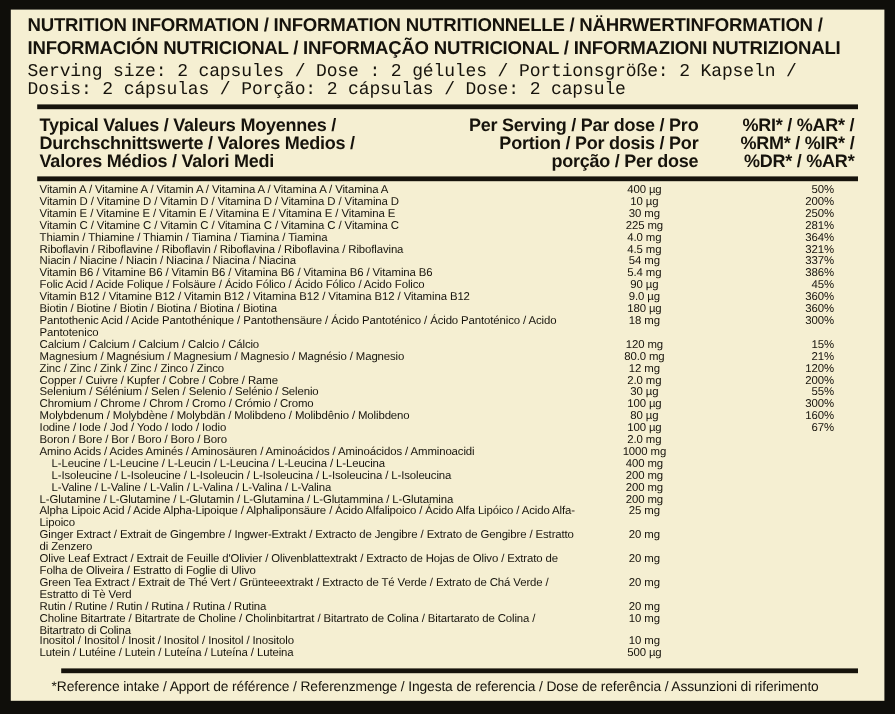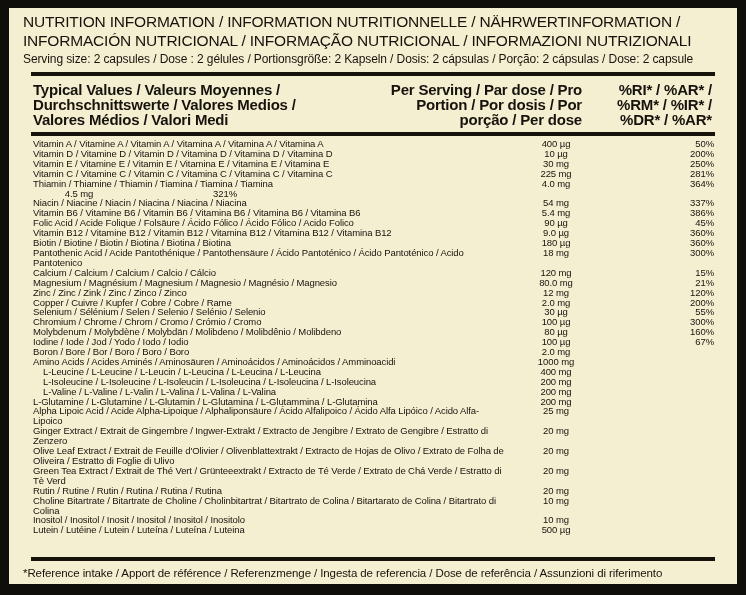--- a/index.html
+++ b/index.html
@@ -22,65 +22,66 @@
     width:100%;height:100%;
     background:var(--bg);
     color:var(--ink);
     display:flex;flex-direction:column;
     overflow:hidden;
   }
   .head{
     padding:5px 14px 5px 14px;
   }
   .title{
-    font-weight:normal;
+    font-weight:bold;
     font-size:15.5px;
     line-height:18.5px;
     letter-spacing:-0.2px;
     white-space:pre-line;
   }
   .serving{
-    font-size:12px;
+    font-size:15px;
     line-height:15px;
     margin-top:2px;
     letter-spacing:-0.1px;
+    font-family:Liberation Mono, monospace;
   }
   .rule{
     height:4px;background:var(--ink);
     margin:0 22px;flex:none;
   }
   .thead{
     display:flex;
     padding:6px 25px 5px 24px;
     font-weight:bold;
     font-size:15px;
     line-height:15px;
     letter-spacing:-0.2px;
   }
   .thead .c1{flex:1;white-space:pre-line;text-align:left;}
   .thead .c2{width:235px;white-space:pre-line;text-align:right;}
   .thead .c3{width:130px;white-space:pre-line;text-align:right;}
   .rows{
     flex:1;
-    padding:3px 23px 0 24px;
+    padding:3px 42px 0 24px;
     overflow:hidden;
   }
   .row{
     display:flex;
     align-items:flex-start;
     font-size:9.5px;
     line-height:9.9px;
     letter-spacing:-0.1px;
   }
   .row .nm{flex:1;padding-right:6px;}
   .row.indent .nm{padding-left:10px;}
   .row .amt{width:92px;text-align:center;white-space:nowrap;}
   .row .pct{width:112px;text-align:right;white-space:nowrap;}
   .row.v2 .amt{align-self:flex-end;}
-  .footgroup{margin-top:auto;flex:none;}
+  .footgroup{margin-top:auto;flex:none;padding-left:20px;}
   .footnote{
     font-size:11.5px;
     line-height:14px;
     padding:5px 14px 4px 14px;
     letter-spacing:-0.1px;
   }
 </style>
 </head>
 <body>
 
@@ -135,20 +136,21 @@
     <span class="pct">281%</span>
   </div>
 
   <div class="row">
     <span class="nm">Thiamin / Thiamine / Thiamin / Tiamina / Tiamina / Tiamina</span>
     <span class="amt">4.0 mg</span>
     <span class="pct">364%</span>
   </div>
 
   <div class="row">
+    <span class="nm">Riboflavin / Riboflavine / Riboflavin / Riboflavina / Riboflavina / Riboflavina</span>
     <span class="amt">4.5 mg</span>
     <span class="pct">321%</span>
   </div>
 
   <div class="row">
     <span class="nm">Niacin / Niacine / Niacin / Niacina / Niacina / Niacina</span>
     <span class="amt">54 mg</span>
     <span class="pct">337%</span>
   </div>
 

